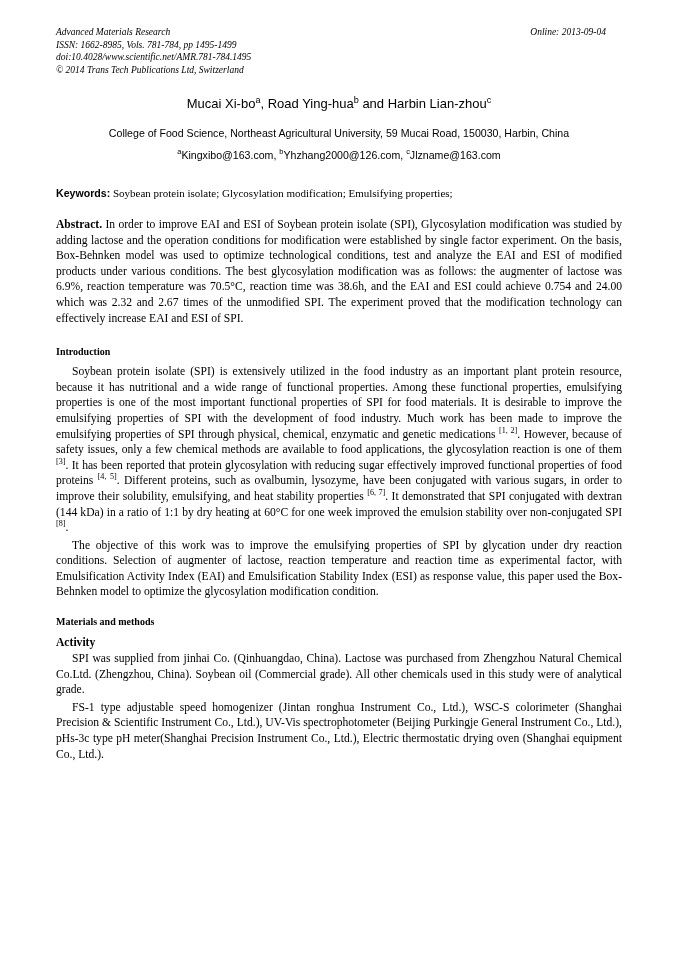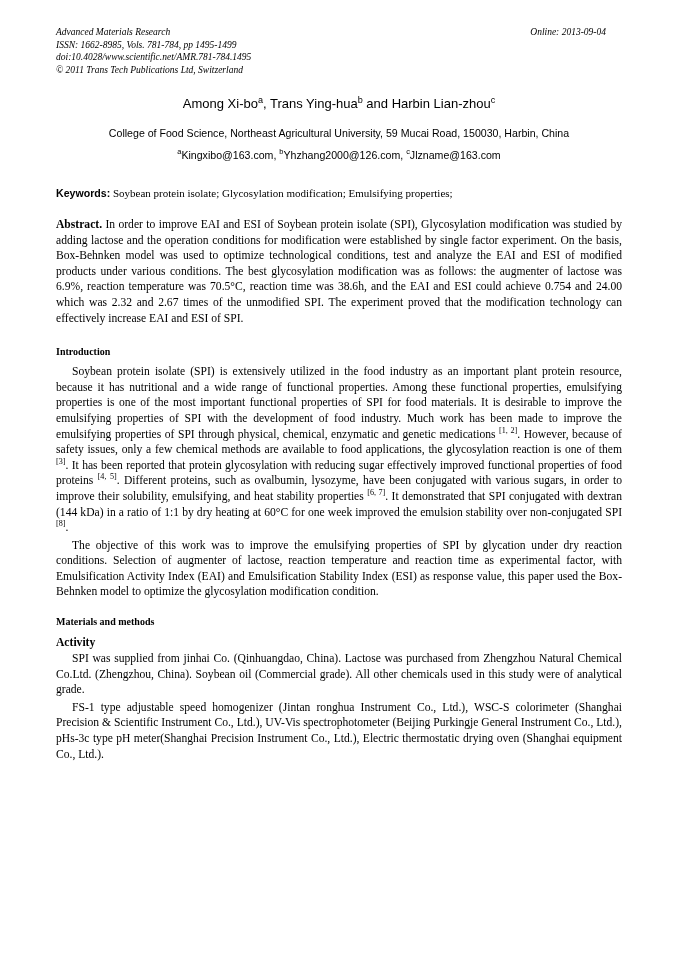--- a/index.html
+++ b/index.html
@@ -120,27 +120,27 @@
 </style>
 </head>
 <body>
 
 <div class="page">
 
   <div class="header">
     <div class="line">Advanced Materials Research</div>
     <div class="line">ISSN: 1662-8985, Vols. 781-784, pp 1495-1499</div>
     <div class="line">doi:10.4028/www.scientific.net/AMR.781-784.1495</div>
-    <div class="line">© 2011 Trans Tech Publications Ltd, Switzerland</div>
+    <div class="line">© 2014 Trans Tech Publications Ltd, Switzerland</div>
     <div class="header-right">Online: 2013-09-04</div>
   </div>
 
 
   <div class="authors">
-    <span>Among Xi-bo</span><sup>a</sup><span>, </span><span>Trans Ying-hua</span><sup>b</sup><span> and </span><span>Harbin Lian-zhou</span><sup>c</sup>
+    <span>Mucai Xi-bo</span><sup>a</sup><span>, </span><span>Road Ying-hua</span><sup>b</sup><span> and </span><span>Harbin Lian-zhou</span><sup>c</sup>
   </div>
 
   <div class="affil">College of Food Science, Northeast Agricultural University, 59 Mucai Road, 150030, Harbin, China</div>
 
   <div class="emails">
     <sup>a</sup><span>Kingxibo@163.com, </span><sup>b</sup><span>Yhzhang2000@126.com, </span><sup>c</sup><span>Jlzname@163.com</span>
   </div>
 
   <div class="keywords">
     <span class="lead">Keywords:</span><span> Soybean protein isolate; Glycosylation modification; Emulsifying properties;</span>

